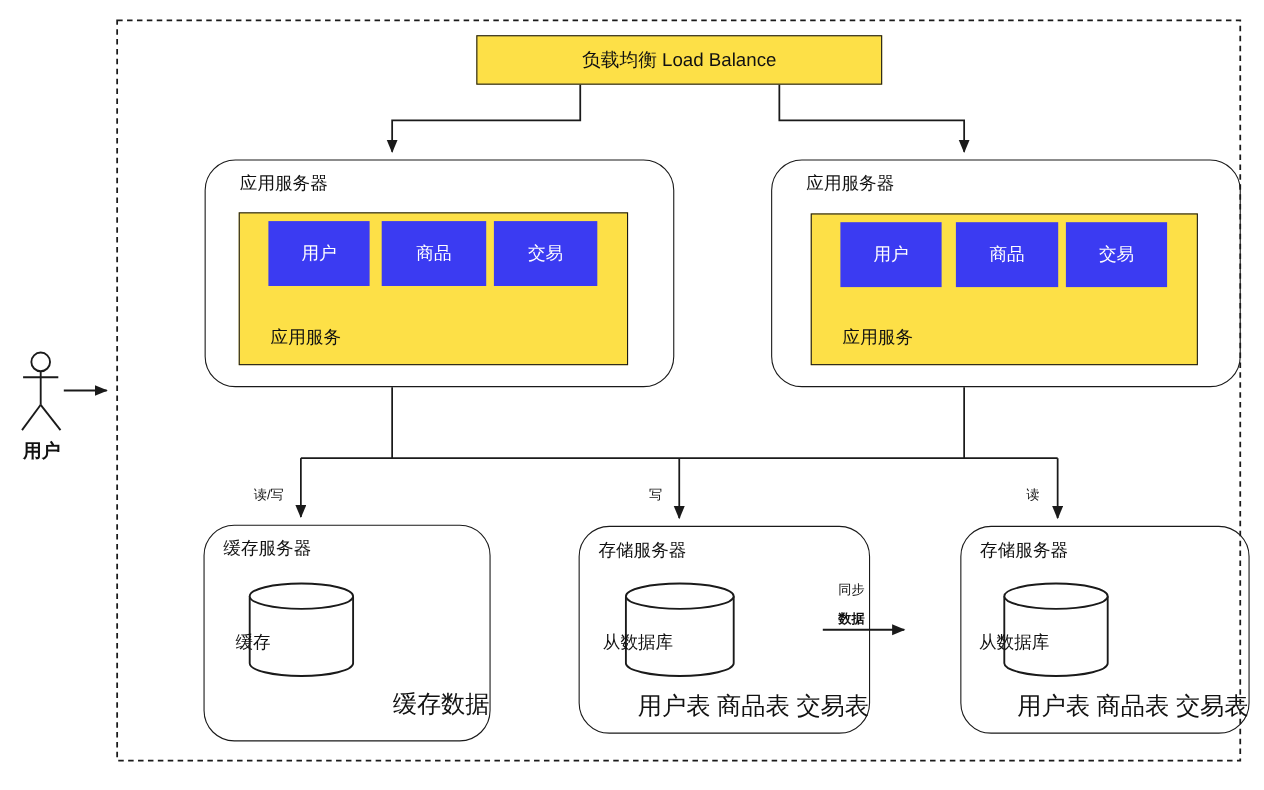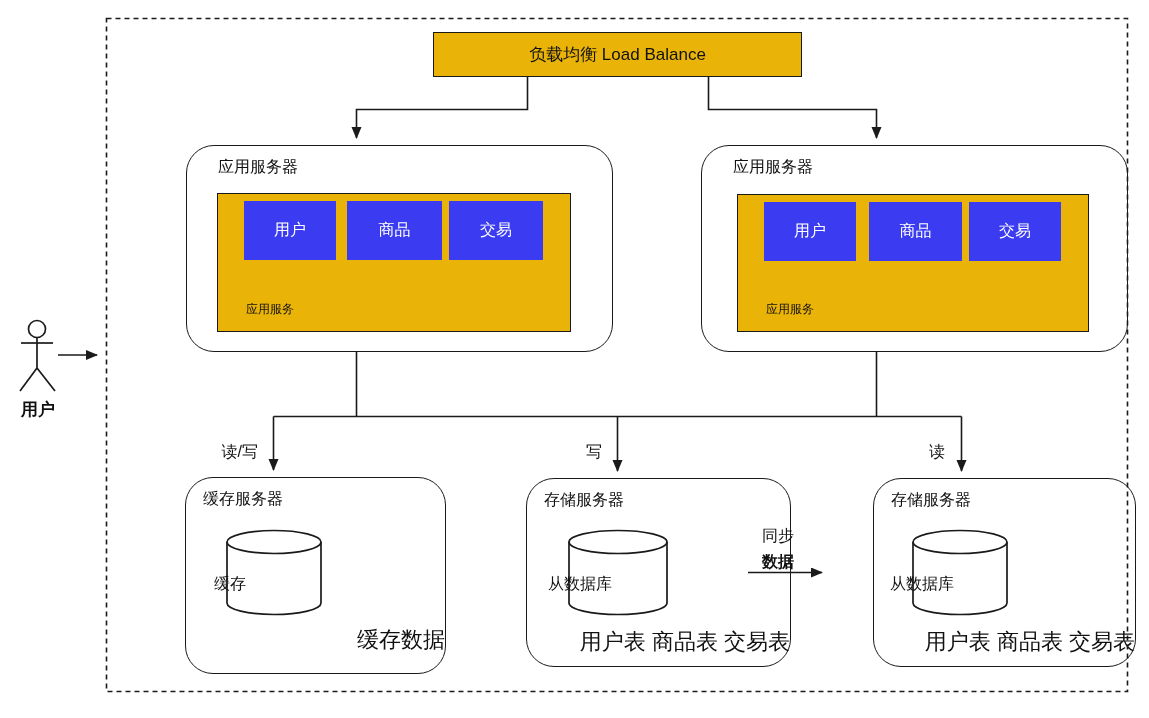--- a/index.html
+++ b/index.html
@@ -2,43 +2,43 @@
 <html><head>
 <meta charset="utf-8">
 <style>
   html,body{margin:0;padding:0;background:#ffffff;}
   .canvas{
     position:relative;width:1149px;height:718px;background:#ffffff;overflow:hidden;
     font-family:"Liberation Sans","DejaVu Sans",sans-serif;color:#111;
   }
   
   .rect-node{
-    position:absolute;background:#eab308;border:1.6px solid #1a1a1a;box-sizing:border-box;
+    position:absolute;background:#fde047;border:1.6px solid #1a1a1a;box-sizing:border-box;
   }
   
   .round-node{
     position:absolute;background:#ffffff;border:1.6px solid #1a1a1a;border-radius:28px;
     box-sizing:border-box;z-index:1;margin-left:43px;
   }
   .node-title{position:absolute;font-size:16px;font-weight:500;white-space:nowrap;}
   .lb-label{
     position:absolute;inset:0;display:flex;align-items:center;justify-content:center;
     font-size:17px;font-weight:500;white-space:nowrap;
   }
   .service-chip{
     position:absolute;background:#3b3bf2;color:#ffffff;display:flex;align-items:center;
     justify-content:center;font-size:16px;font-weight:500;box-sizing:border-box;
   }
-  .inner-label{position:absolute;font-size:12px;font-weight:500;white-space:nowrap;}
+  .inner-label{position:absolute;font-size:16px;font-weight:500;white-space:nowrap;}
   .caption{
     position:absolute;left:0;right:0;text-align:right;font-size:22px;font-weight:500;
     white-space:nowrap;
   }
   .edge-label{
-    position:absolute;font-size:16px;font-weight:500;white-space:nowrap;z-index:3;
+    position:absolute;font-size:12px;font-weight:500;white-space:nowrap;z-index:3;
   }
   .cyl-label{
     position:absolute;text-align:left;font-size:16px;font-weight:500;z-index:3;white-space:nowrap;
   }
   .actor-label{
     position:absolute;text-align:center;font-size:17px;font-weight:700;z-index:3;white-space:nowrap;
   }
   svg.overlay{position:absolute;left:0;top:0;z-index:2;pointer-events:none;}
 </style>
 </head>

